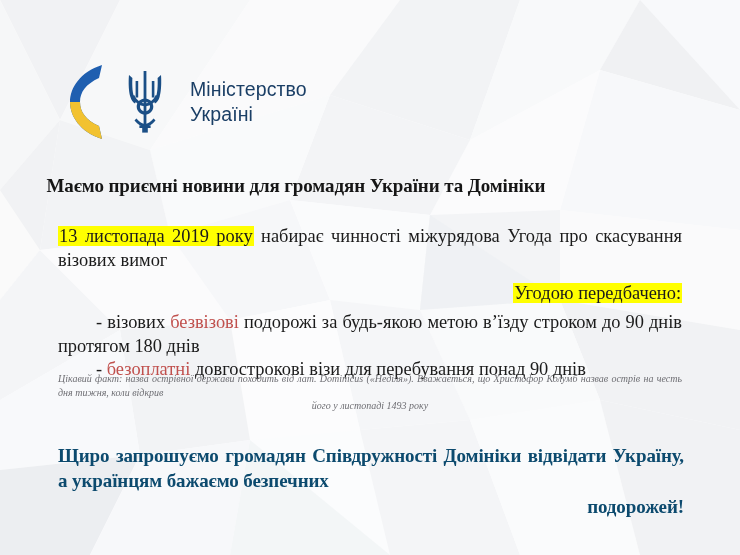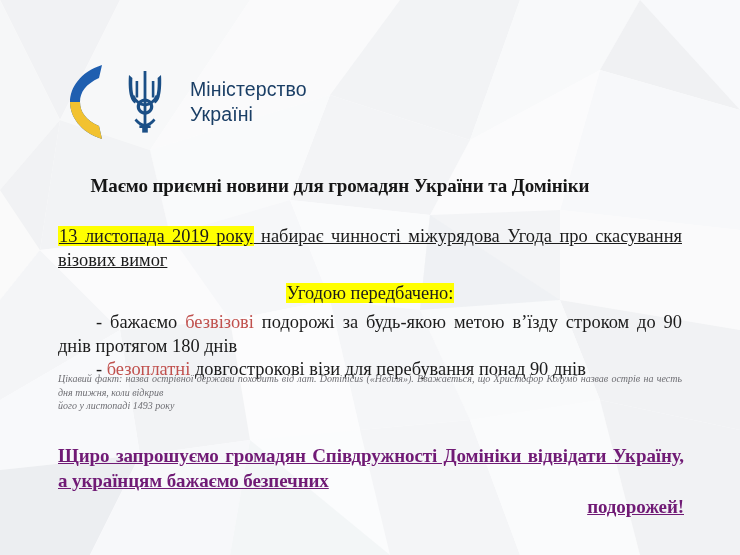--- a/index.html
+++ b/index.html
@@ -86,35 +86,34 @@
     position: absolute;
     left: 0;
     top: 175px;
     width: 592px;
     text-align: center;
     font-size: 19px;
     font-weight: 700;
     color: #161616;
     letter-spacing: -0.1px;
     white-space: nowrap;
-    padding-left: 44px;
   }
 
   .para {
     position: absolute;
     left: 58px;
     width: 624px;
     font-size: 18.4px;
     color: #1b1b1b;
     text-align: justify;
     text-justify: inter-word;
     line-height: 1.30;
   }
-  .para.p-agreement { top: 207px; text-decoration: underline; }
-  .para.p-provides  { top: 264px; text-align: center; }
+  .para.p-agreement { top: 207px; }
+  .para.p-provides  { top: 264px; text-align: right; }
   .para.p-bullet1   { top: 293px; text-indent: 38px; }
   .para.p-bullet2   { top: 340px; text-indent: 38px; text-align: left; }
 
   .hl {
     background: #ffff00;
     padding: 0 1px;
     box-decoration-break: clone;
     -webkit-box-decoration-break: clone;
   }
   .red {
@@ -130,37 +129,36 @@
     width: 624px;
     font-size: 10px;
     font-style: italic;
     color: #6e6e73;
     text-align: justify;
     text-justify: inter-word;
     line-height: 1.36;
   }
   .funfact .lastline {
     display: block;
-    text-align: left;
+    text-align: center;
   }
 
   
   .closing {
     position: absolute;
     left: 58px;
     top: 443px;
     width: 626px;
     font-size: 19px;
     font-weight: 700;
-    color: #701a75;
+    color: #0c4a6e;
     text-align: justify;
     text-justify: inter-word;
     line-height: 1.34;
     letter-spacing: -0.1px;
-    text-decoration: underline;
   }
   .closing .lastline {
     display: block;
     text-align: right;
   }
   
   .closing::after,
   .funfact::after {
     content: "";
     display: inline-block;
@@ -243,21 +241,21 @@
         <span class="logo-line">Україні</span>
       </div>
     </div>
 
     <div class="headline">Маємо приємні новини для громадян України та Домініки</div>
 
     <p class="para p-agreement"><span class="hl">13 листопада 2019 року</span><span> набирає чинності міжурядова Угода про скасування візових вимог</span></p>
 
     <p class="para p-provides"><span class="hl">Угодою передбачено:</span></p>
 
-    <p class="para p-bullet1"><span>- </span><span>бажаємо </span><span class="red">безвізові</span><span> подорожі за будь-якою метою в’їзду строком до 90 днів протягом 180 днів</span></p>
+    <p class="para p-bullet1"><span>- </span><span>візових </span><span class="red">безвізові</span><span> подорожі за будь-якою метою в’їзду строком до 90 днів протягом 180 днів</span></p>
 
     <p class="para p-bullet2"><span>- </span><span></span><span class="red">безоплатні</span><span> довгострокові візи для перебування понад 90 днів</span></p>
 
     <div class="funfact"><span>Цікавий факт: назва острівної держави походить від лат. Dominicus («Неділя»). Вважається, що Христофор Колумб назвав острів на честь дня тижня, коли відкрив</span>
       <span class="lastline">його у листопаді 1493 року</span>
     </div>
 
     <div class="closing"><span>Щиро запрошуємо громадян Співдружності Домініки відвідати Україну, а українцям бажаємо безпечних</span>
       <span class="lastline">подорожей!</span>
     </div>

